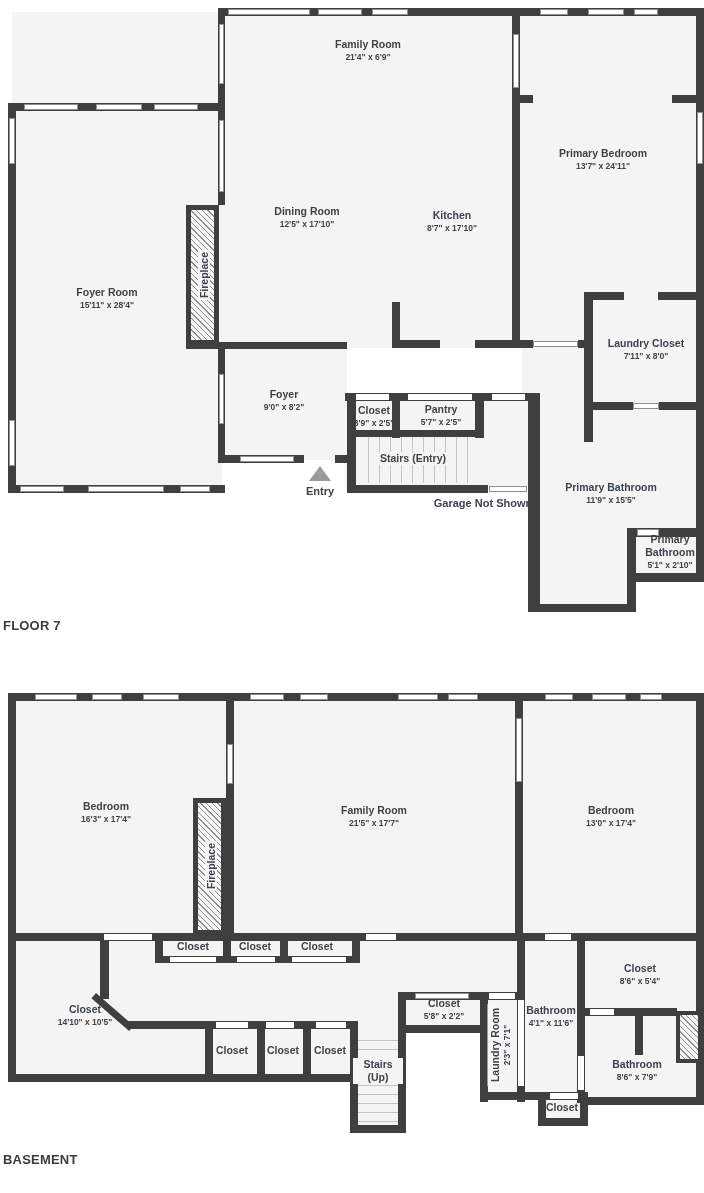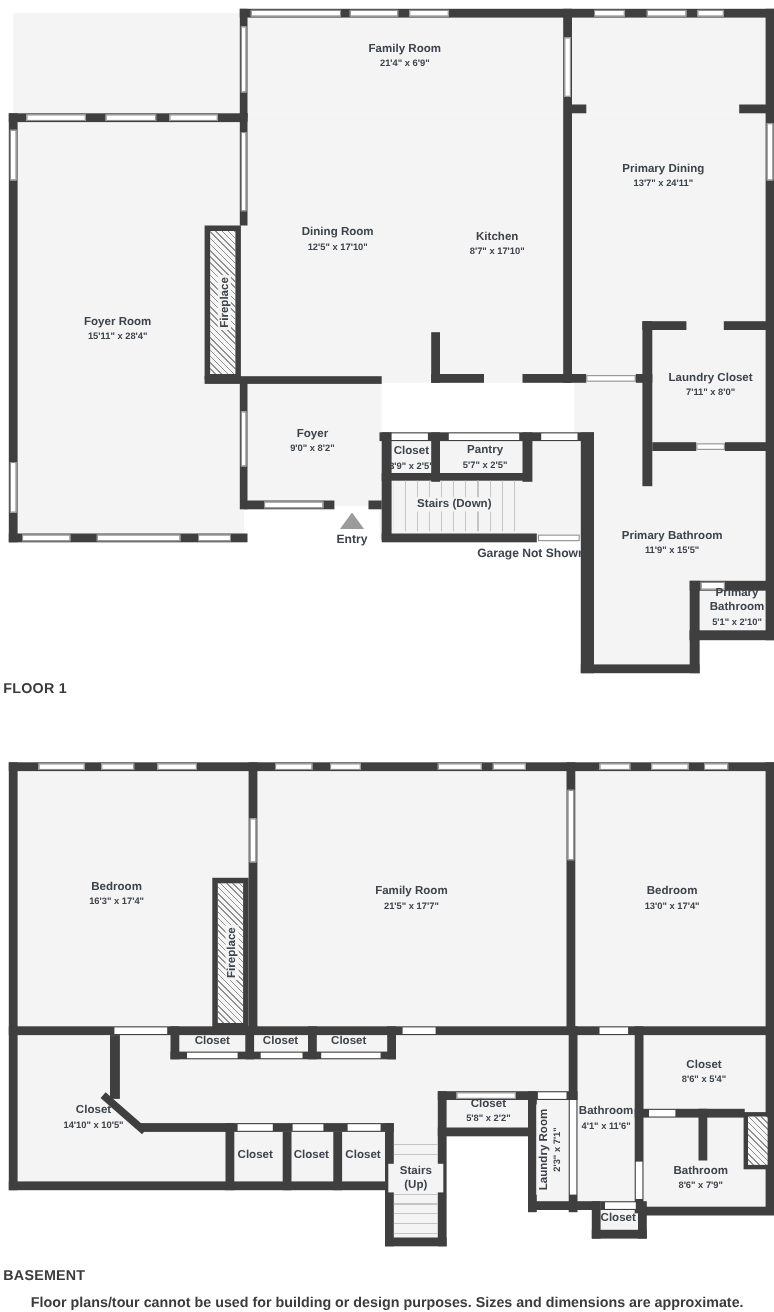--- a/index.html
+++ b/index.html
@@ -122,56 +122,56 @@
   </div>
   <div class="rl" style="left:452px;top:209px">
     <div class="rn">Kitchen</div>
       <div class="rd">8'7" x 17'10"</div>
   </div>
   <div class="rl" style="left:107px;top:286px">
     <div class="rn">Foyer Room</div>
       <div class="rd">15'11" x 28'4"</div>
   </div>
   <div class="rl" style="left:603px;top:147px">
-    <div class="rn">Primary Dining</div>
+    <div class="rn">Primary Bedroom</div>
       <div class="rd">13'7" x 24'11"</div>
   </div>
   <div class="rl" style="left:646px;top:337px">
     <div class="rn">Laundry Closet</div>
       <div class="rd">7'11" x 8'0"</div>
   </div>
   <div class="rl" style="left:284px;top:388px">
     <div class="rn">Foyer</div>
       <div class="rd">9'0" x 8'2"</div>
   </div>
   <div class="rl" style="left:374px;top:404px">
     <div class="rn">Closet</div>
       <div class="rd">3'9" x 2'5"</div>
   </div>
   <div class="rl" style="left:441px;top:403px">
     <div class="rn">Pantry</div>
       <div class="rd">5'7" x 2'5"</div>
   </div>
   <div class="rl onpattern" style="left:413px;top:452px">
-    <div class="rn">Stairs (Down)</div>
+    <div class="rn">Stairs (Entry)</div>
   </div>
   <div class="rl" style="left:611px;top:481px">
     <div class="rn">Primary Bathroom</div>
       <div class="rd">11'9" x 15'5"</div>
   </div>
   <div class="rl wrap" style="left:670px;top:533px;width:64px">
     <div class="rn">Primary Bathroom</div>
       <div class="rd">5'1" x 2'10"</div>
   </div>
   <div class="vlabel" style="left:203px;top:275px">
     <span class="rn">Fireplace</span>
   </div>
   <div class="note" style="left:320px;top:485px">Entry</div>
   <div class="note" style="left:483px;top:497px">Garage Not Shown</div>
-  <div class="sec" style="left:3px;top:618px">FLOOR 1</div>
+  <div class="sec" style="left:3px;top:618px">FLOOR 7</div>
 
   <div class="f" style="left:12px;top:697px;width:688px;height:236px"></div>
   <div class="f" style="left:12px;top:933px;width:346px;height:145px"></div>
   <div class="f" style="left:358px;top:933px;width:342px;height:76px"></div>
   <div class="f" style="left:398px;top:992px;width:90px;height:41px"></div>
   <div class="f" style="left:480px;top:1009px;width:220px;height:89px"></div>
   <div class="f" style="left:350px;top:1009px;width:56px;height:124px"></div>
   <div class="f" style="left:538px;top:1092px;width:50px;height:33px"></div>
 
   <i class="w" style="left:8px;top:693px;width:696px;height:8px"></i>
@@ -298,14 +298,13 @@
       <div class="rd">8'6" x 7'9"</div>
   </div>
   <div class="rl" style="left:562px;top:1101px">
     <div class="rn">Closet</div>
   </div>
   <div class="vlabel" style="left:210px;top:866px">
     <span class="rn">Fireplace</span>
   </div>
   <div class="sec" style="left:3px;top:1152px">BASEMENT</div>
 
-  <div class="disc">Floor plans/tour cannot be used for building or design purposes. Sizes and dimensions are approximate.</div>
 </div>
 
 </body></html>

